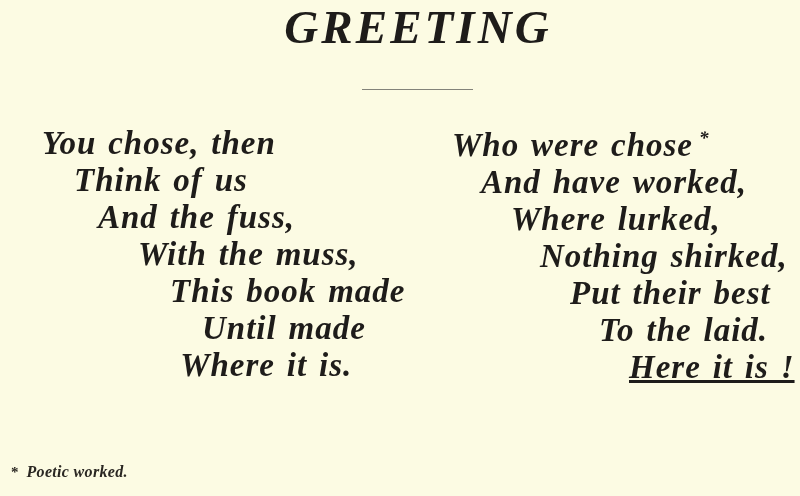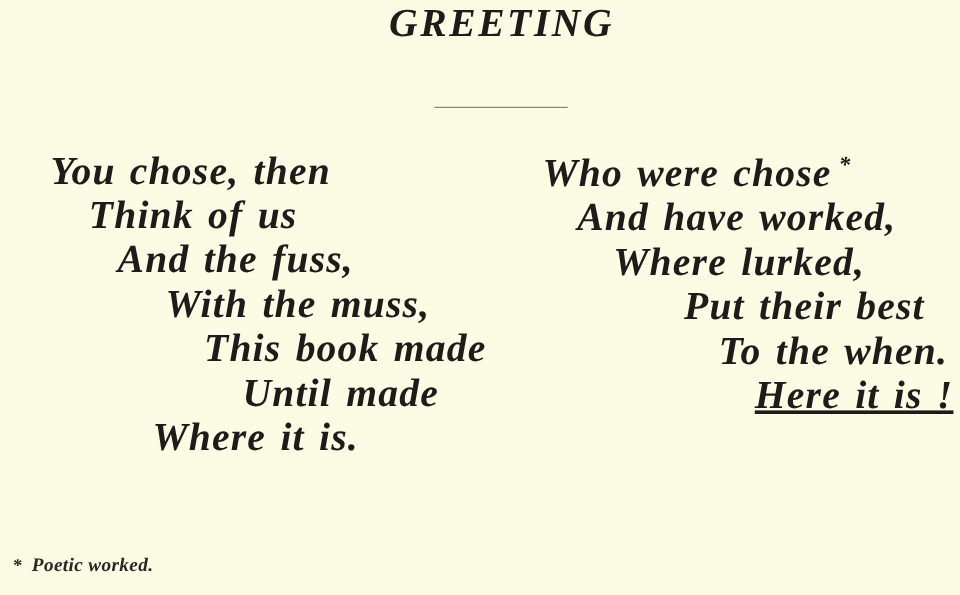--- a/index.html
+++ b/index.html
@@ -17,21 +17,21 @@
   }
   .title {
     position: absolute;
     top: 4px;
     left: 36px;
     right: 0;
     margin: 0;
     text-align: center;
     font-style: italic;
     font-weight: bold;
-    font-size: 33px;
+    font-size: 47px;
     line-height: 1;
     letter-spacing: 0.065em;
     white-space: nowrap;
   }
   .divider {
     position: absolute;
     top: 89px;
     left: 362px;
     width: 111px;
     height: 1px;
@@ -94,29 +94,30 @@
 
   <div class="divider" style="background: rgb(131, 131, 122);"></div>
 
   <div class="poem-column poem-column-left">
       <div class="poem-line" style="margin-left: 32px;">You chose, then</div>
       <div class="poem-line" style="margin-left: 64px;">Think of us</div>
       <div class="poem-line" style="margin-left: 88px;">And the fuss,</div>
       <div class="poem-line" style="margin-left: 128px;">With the muss,</div>
       <div class="poem-line" style="margin-left: 160px;">This book made</div>
       <div class="poem-line" style="margin-left: 192px;">Until made</div>
-      <div class="poem-line" style="margin-left: 117px;">Where it is.</div>
+      <div class="poem-line" style="margin-left: 117px; text-align: center;">Where it is.</div>
     </div>
 
   <div class="poem-column poem-column-right">
       <div class="poem-line" style="margin-left: 30px;">Who were chose<sup>*</sup></div>
       <div class="poem-line" style="margin-left: 59px;">And have worked,</div>
       <div class="poem-line" style="margin-left: 89px;">Where lurked,</div>
+      <div class="poem-line" style="margin-left: 118px;">Nothing shirked,</div>
       <div class="poem-line" style="margin-left: 148px;">Put their best</div>
-      <div class="poem-line" style="margin-left: 177px;">To the when.</div>
+      <div class="poem-line" style="margin-left: 177px;">To the laid.</div>
       <div class="poem-line" style="margin-left: 207px; text-decoration: underline;">Here it is !</div>
     </div>
 
   <div class="footnote">
     <span class="fn-marker">*</span><span class="fn-text">Poetic worked.</span>
   </div>
 
 </div>
 
 </body></html>

